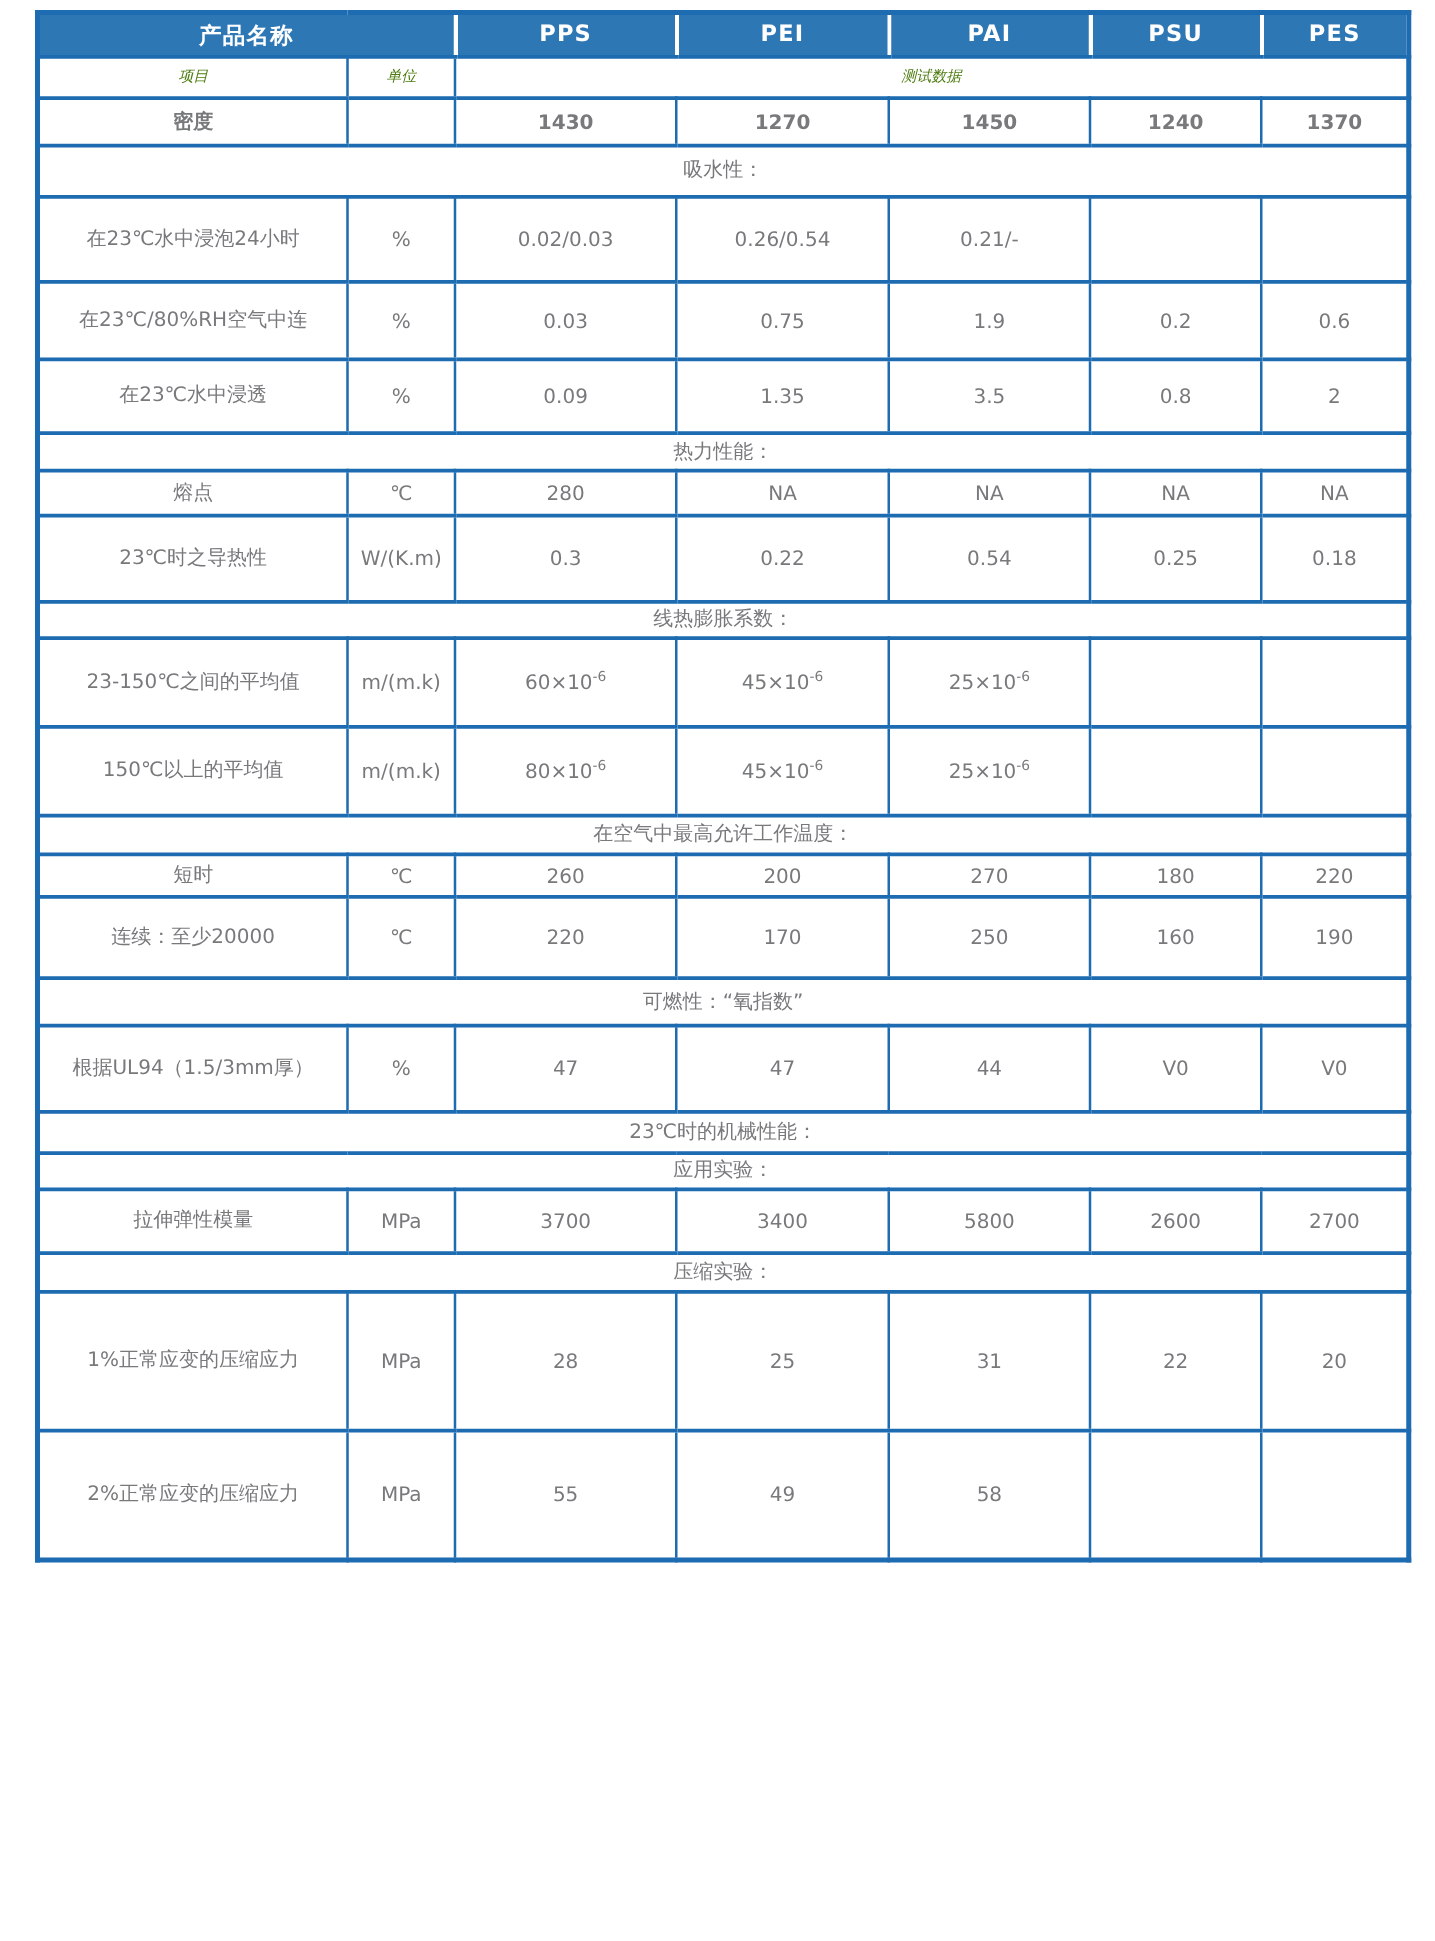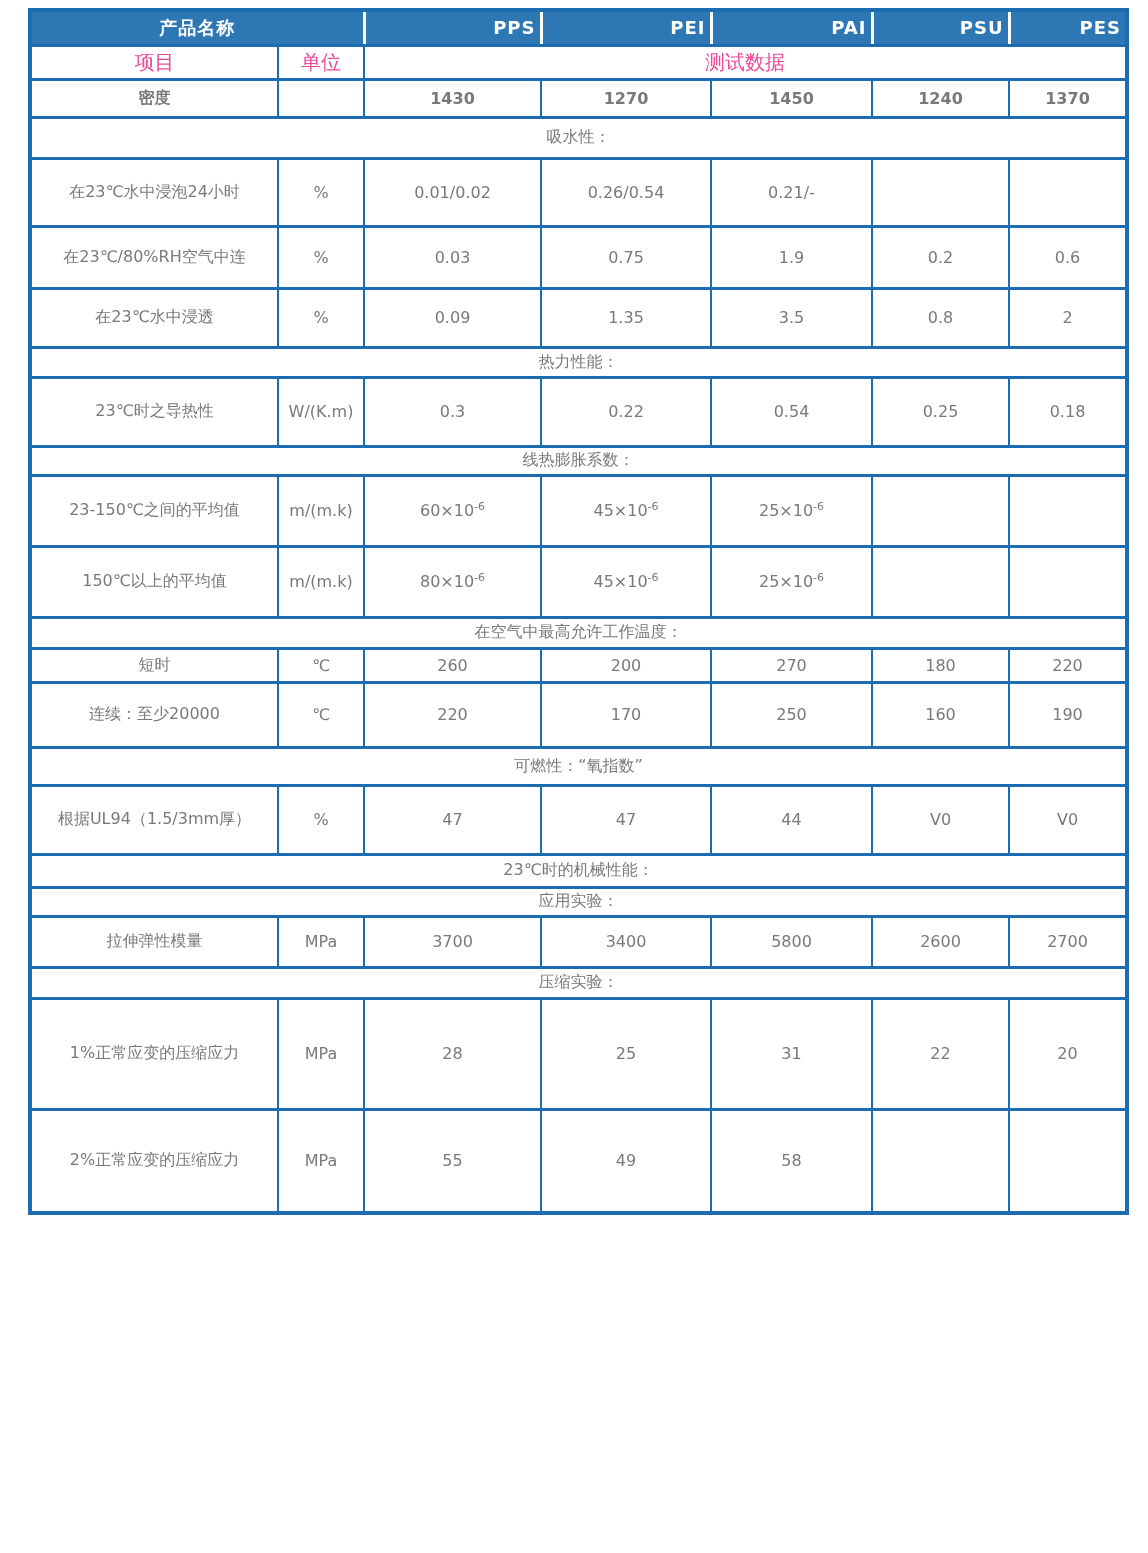--- a/index.html
+++ b/index.html
@@ -41,26 +41,26 @@
   tr.hdr-row th{
     background:var(--hdr-bg);
     color:var(--hdr-text);
     font-size:18px;
     font-weight:bold;
     height:35px;
     letter-spacing:1px;
   }
   tr.hdr-row th:not(:first-child){
     border-left:3px solid #ffffff;
-    text-align:right;
   }
   tr.sub-row td{
-    color:#ec4899;
-    font-size:20px;
+    color:#4d7c0f;
+    font-size:12px;
     height:33px;
+    font-style:italic;
   }
   td.lbl{ color:var(--label); }
   td.unit{ color:var(--label); }
   td.section{
     text-align:left;
     padding-left:22px;
     color:var(--section);
     font-size:16px;
   }
   td.val sup{
@@ -107,21 +107,21 @@
           <td class="val">1450</td>
           <td class="val">1240</td>
           <td class="val">1370</td>
         </tr>
         <tr style="height: 41px;">
           <td colspan="7" class="section">吸水性：</td>
         </tr>
         <tr style="height: 68px;">
           <td class="lbl">在23℃水中浸泡24小时</td>
           <td class="unit">%</td>
-          <td class="val">0.01/0.02</td>
+          <td class="val">0.02/0.03</td>
           <td class="val">0.26/0.54</td>
           <td class="val">0.21/-</td>
           <td class="val"></td>
           <td class="val"></td>
         </tr>
         <tr style="height: 62px;">
           <td class="lbl">在23℃/80%RH空气中连</td>
           <td class="unit">%</td>
           <td class="val">0.03</td>
           <td class="val">0.75</td>
@@ -133,20 +133,29 @@
           <td class="lbl">在23℃水中浸透</td>
           <td class="unit">%</td>
           <td class="val">0.09</td>
           <td class="val">1.35</td>
           <td class="val">3.5</td>
           <td class="val">0.8</td>
           <td class="val">2</td>
         </tr>
         <tr style="height: 30px;">
           <td colspan="7" class="section">热力性能：</td>
+        </tr>
+        <tr style="height: 36px;">
+          <td class="lbl">熔点</td>
+          <td class="unit">℃</td>
+          <td class="val">280</td>
+          <td class="val">NA</td>
+          <td class="val">NA</td>
+          <td class="val">NA</td>
+          <td class="val">NA</td>
         </tr>
         <tr style="height: 69px;">
           <td class="lbl">23℃时之导热性</td>
           <td class="unit">W/(K.m)</td>
           <td class="val">0.3</td>
           <td class="val">0.22</td>
           <td class="val">0.54</td>
           <td class="val">0.25</td>
           <td class="val">0.18</td>
         </tr>

